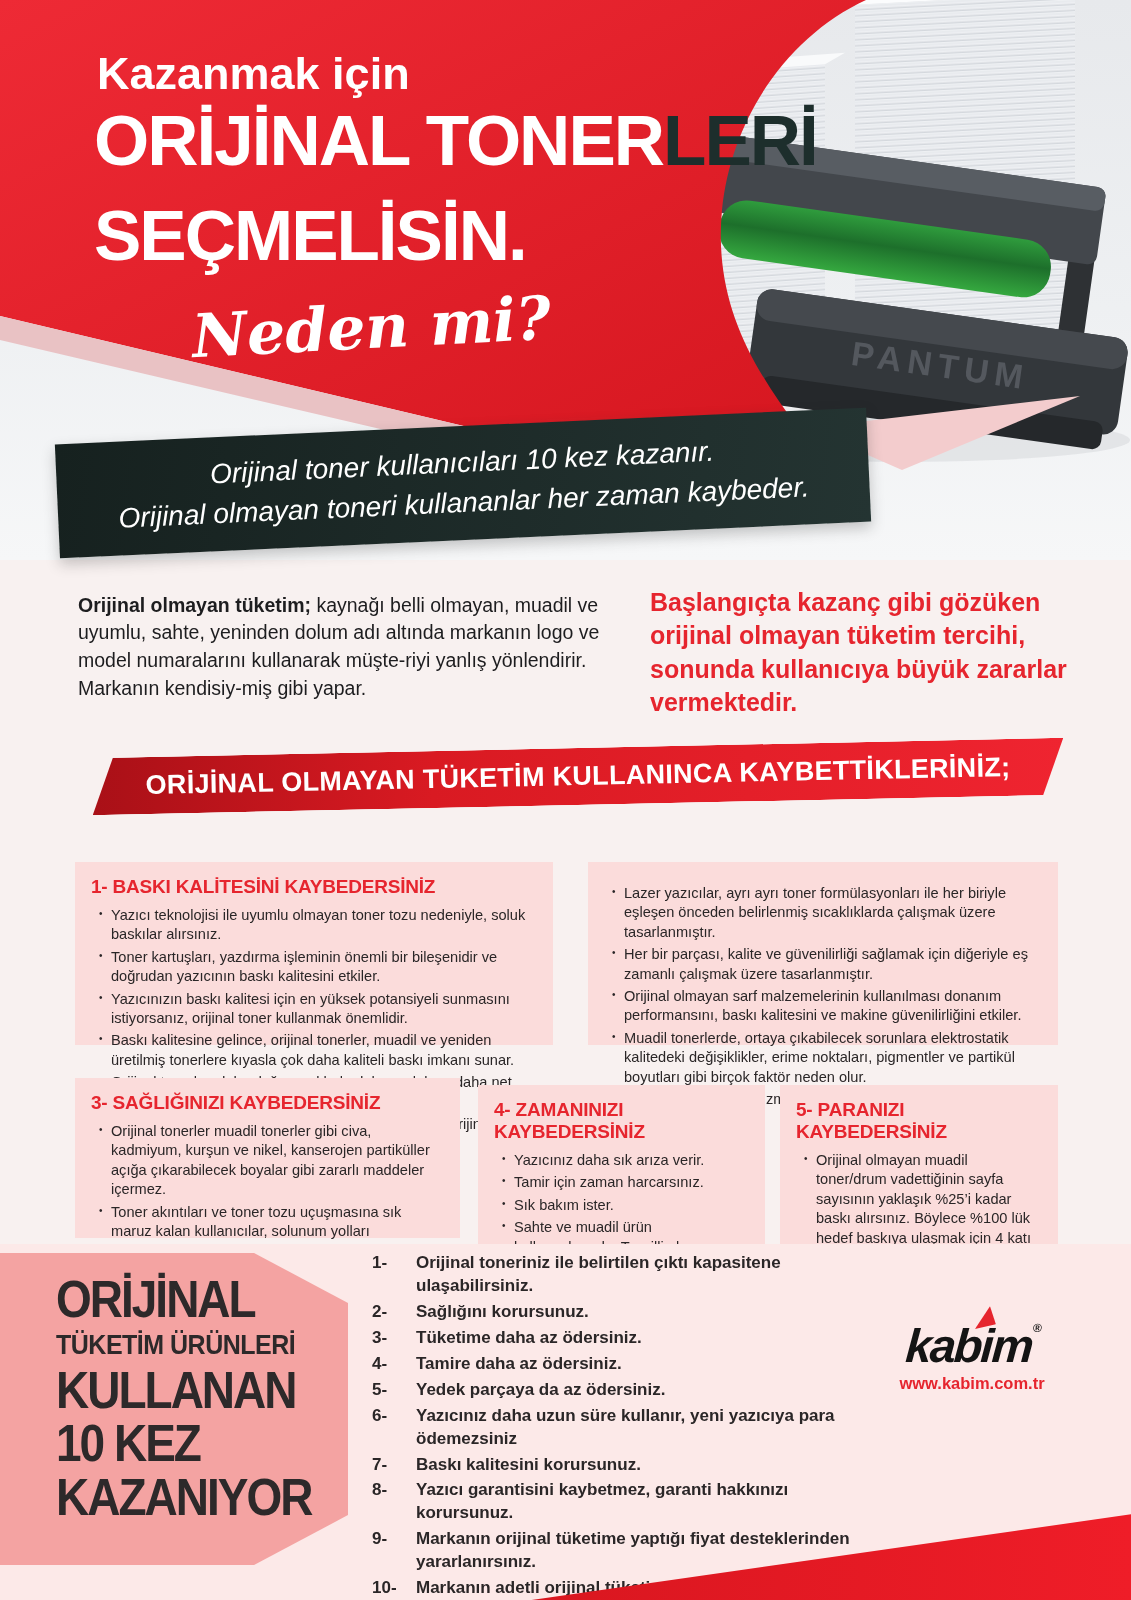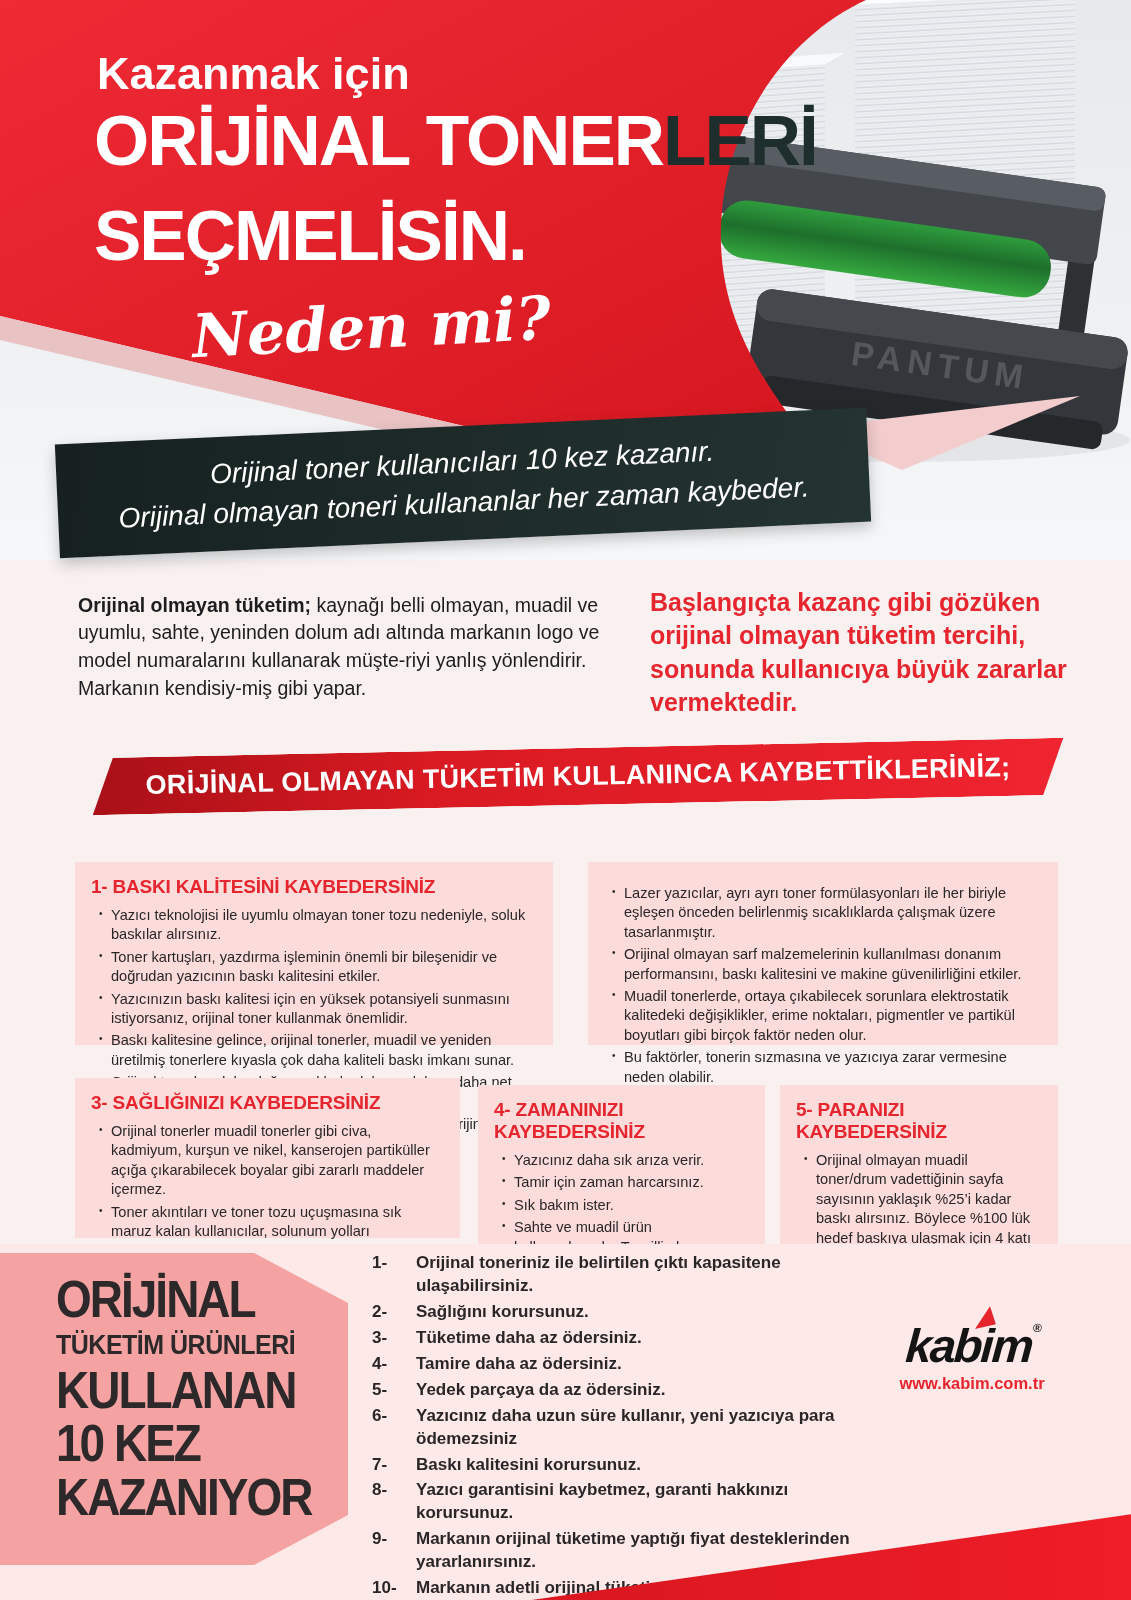--- a/index.html
+++ b/index.html
@@ -166,20 +166,21 @@
       <li>Toner kartuşları, yazdırma işleminin önemli bir bileşenidir ve doğrudan yazıcının baskı kalitesini etkiler.</li>
       <li>Yazıcınızın baskı kalitesi için en yüksek potansiyeli sunmasını istiyorsanız, orijinal toner kullanmak önemlidir.</li>
       <li>Baskı kalitesine gelince, orijinal tonerler, muadil ve yeniden üretilmiş tonerlere kıyasla çok daha kaliteli baskı imkanı sunar.</li>
       <li>Orijinal tonerler, daha doğru renklerle daha parlak ve daha net olan baskı kalitesi sunar.</li>
       <li>Muadil tonerler kullanılırken, baskı kalitesi genellikle orijinal kalitesine uzaktır.</li>
     </ul>
   </div>
   <div class="card card2">
     <ul>
       <li>Lazer yazıcılar, ayrı ayrı toner formülasyonları ile her biriyle eşleşen önceden belirlenmiş sıcaklıklarda çalışmak üzere tasarlanmıştır.</li>
+      <li>Her bir parçası, kalite ve güvenilirliği sağlamak için diğeriyle eş zamanlı çalışmak üzere tasarlanmıştır.</li>
       <li>Orijinal olmayan sarf malzemelerinin kullanılması donanım performansını, baskı kalitesini ve makine güvenilirliğini etkiler.</li>
       <li>Muadil tonerlerde, ortaya çıkabilecek sorunlara elektrostatik kalitedeki değişiklikler, erime noktaları, pigmentler ve partikül boyutları gibi birçok faktör neden olur.</li>
       <li>Bu faktörler, tonerin sızmasına ve yazıcıya zarar vermesine neden olabilir.</li>
       <li>Garanti dışı kalır.</li>
     </ul>
   </div>
   <div class="card card3">
     <h3>3- SAĞLIĞINIZI KAYBEDERSİNİZ</h3>
     <ul>
       <li>Orijinal tonerler muadil tonerler gibi civa, kadmiyum, kurşun ve nikel, kanserojen partiküller açığa çıkarabilecek boyalar gibi zararlı maddeler içermez.</li>

